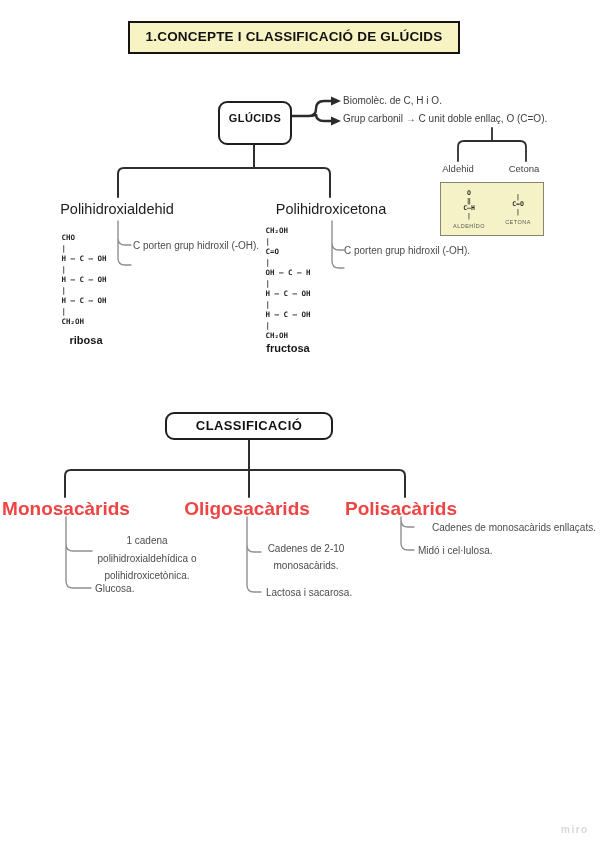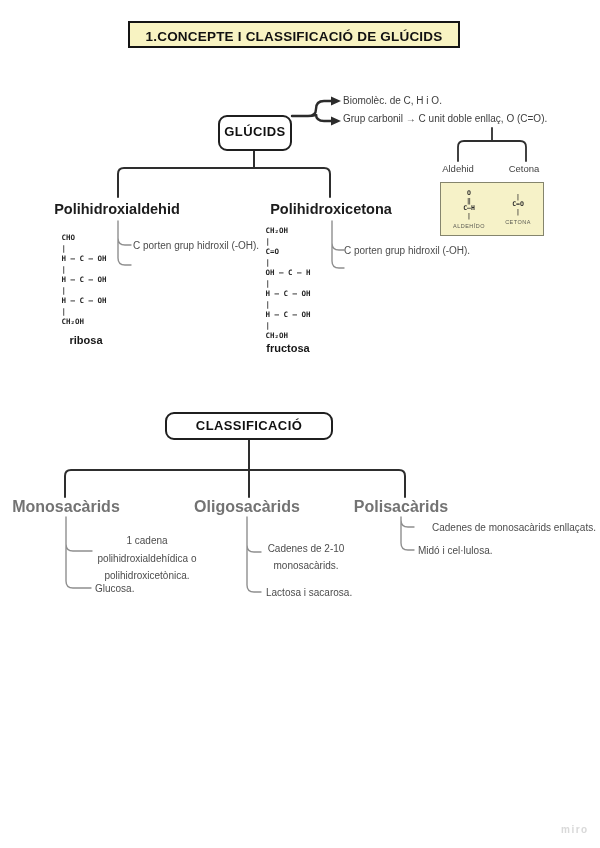--- a/index.html
+++ b/index.html
@@ -1,65 +1,65 @@
 <!DOCTYPE html>
 <html><head>
 <meta charset="utf-8">
 <style>
   html,body{margin:0;padding:0;background:#ffffff;}
   .page{position:relative;width:600px;height:848px;background:#ffffff;overflow:hidden;
         font-family:"Liberation Sans",sans-serif;color:#222;}
   svg.wires{position:absolute;left:0;top:0;pointer-events:none;}
 
-  .title-box{position:absolute;left:128px;top:21px;width:332px;height:27px;line-height:27px;
+  .title-box{position:absolute;left:128px;top:21px;width:332px;height:33px;line-height:27px;
              background:#f8f3c2;border:2px solid #141414;box-sizing:border-box;
              text-align:center;font-weight:bold;font-size:13.5px;letter-spacing:.2px;color:#111;}
 
   .node{position:absolute;background:#fff;border:2.2px solid #1f1f1f;border-radius:9px;
         box-sizing:border-box;text-align:center;font-weight:bold;color:#111;}
-  .node.root{left:218px;top:115px;width:74px;height:36px;line-height:30px;font-size:13px;letter-spacing:.4px;}
+  .node.root{left:218px;top:101px;width:74px;height:44px;line-height:30px;font-size:11px;letter-spacing:.4px;}
   .node.classif{left:165px;top:412px;width:168px;height:28px;line-height:24px;font-size:13px;letter-spacing:.4px;}
 
   .note{position:absolute;font-size:10px;color:#3d3d3d;white-space:nowrap;}
   .note.n1{left:343px;top:95px;}
   .note.n2{left:343px;top:113px;}
 
   .sublabel{position:absolute;top:163px;transform:translateX(-50%);font-size:9.5px;color:#424242;}
   .sublabel.aldehid{left:458px;}
   .sublabel.cetona{left:524px;}
 
   .carbonyl-box{position:absolute;left:440px;top:182px;width:104px;height:54px;box-sizing:border-box;
                 background:#f6f2c8;border:1px solid #85856d;display:flex;justify-content:space-around;
                 align-items:center;padding:3px 2px 2px 2px;}
   .cb-col{display:flex;flex-direction:column;align-items:center;}
   .cb-struct{font-family:"DejaVu Sans Mono","DejaVu Sans",monospace;font-weight:bold;font-size:6.5px;
              line-height:7.5px;text-align:center;white-space:pre-line;color:#2a2a2a;}
   .cb-caption{margin-top:3px;font-size:5.5px;letter-spacing:.5px;color:#5a5a52;}
 
-  .branch-heading{position:absolute;top:201px;transform:translateX(-50%);font-weight:bold;
+  .branch-heading{position:absolute;top:201px;transform:translateX(-50%);font-weight:normal;
                   font-size:14.5px;color:#1c1c1c;white-space:nowrap;}
   .branch-heading.h-ald{left:117px;}
   .branch-heading.h-ket{left:331px;}
 
   .chem{position:absolute;transform:translateX(-50%);font-family:"DejaVu Sans Mono","DejaVu Sans",monospace;
         font-weight:bold;font-size:7.5px;line-height:10.5px;white-space:pre-line;color:#262626;}
   .chem.ribosa{left:84px;top:233px;}
   .chem.fructosa{left:288px;top:226px;}
   .chem-name{position:absolute;transform:translateX(-50%);font-weight:bold;font-size:11px;color:#161616;}
   .chem-name.ribosa-name{left:86px;top:334px;}
   .chem-name.fructosa-name{left:288px;top:342px;}
 
   .bullet{position:absolute;font-size:10px;color:#4c4c4c;line-height:15px;}
   .bullet.lb1{left:133px;top:238px;white-space:nowrap;}
   .bullet.lb2{left:133px;top:258px;width:122px;}
   .bullet.rb1{left:344px;top:243px;white-space:nowrap;}
   .bullet.rb2{left:344px;top:261px;white-space:nowrap;}
 
   .group-heading{position:absolute;top:498px;transform:translateX(-50%);font-weight:bold;
-                 font-size:16px;color:#737373;white-space:nowrap;}
+                 font-size:19px;color:#ef4444;white-space:nowrap;}
   .group-heading.g0{left:66px;}
   .group-heading.g1{left:247px;}
   .group-heading.g2{left:401px;}
 
   .gbullet{position:absolute;font-size:10px;color:#4c4c4c;line-height:15px;}
   .gbullet.m1{left:147px;top:524px;width:118px;transform:translateX(-50%);text-align:center;line-height:17.5px;margin-top:8px;}
   .gbullet.m2{left:95px;top:581px;white-space:nowrap;}
   .gbullet.o1{left:306px;top:541px;width:100px;transform:translateX(-50%);text-align:center;line-height:16.5px;}
   .gbullet.o2{left:266px;top:585px;white-space:nowrap;text-align:center;}
   .gbullet.p1{left:432px;top:520px;white-space:nowrap;}

